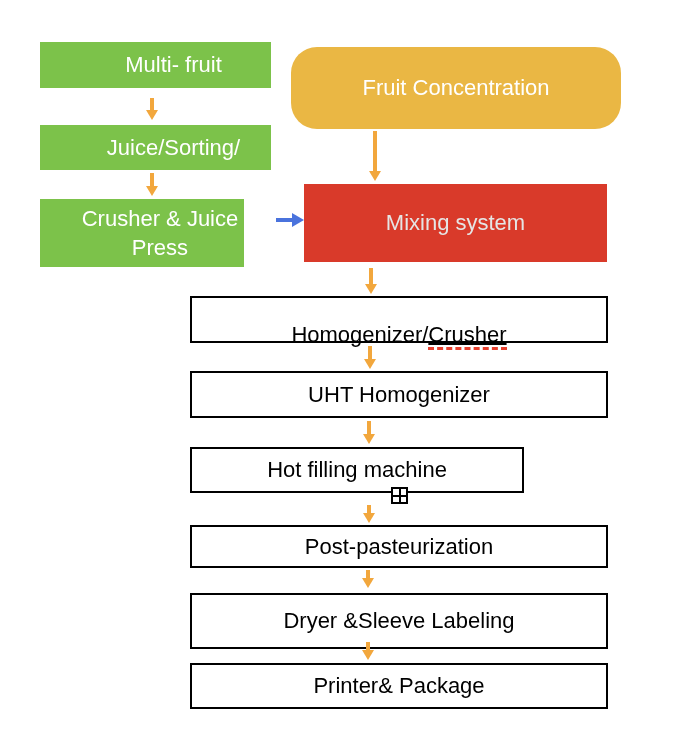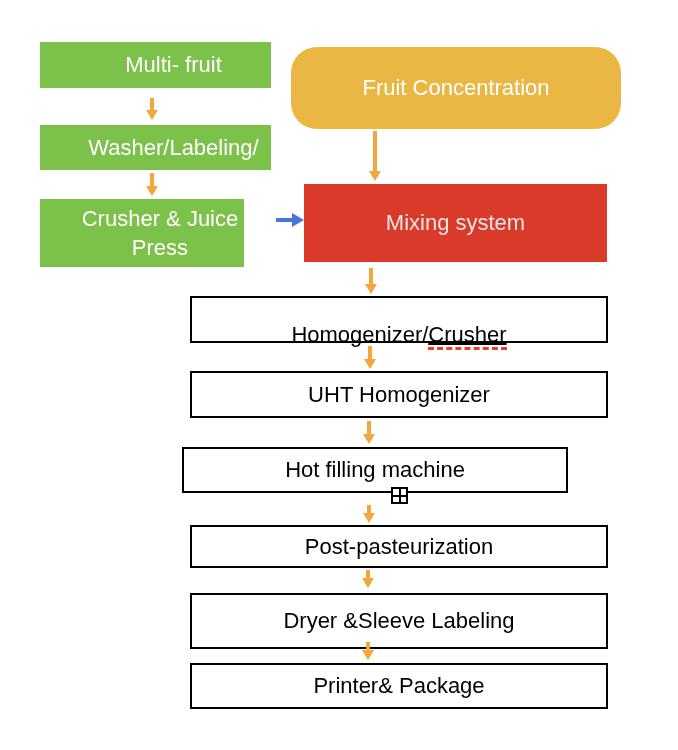--- a/index.html
+++ b/index.html
@@ -51,21 +51,21 @@
 
 <div id="page">
 
   <div class="box green" style="left:40px;top:42px;width:231px;height:46px">
     <span>Multi- fruit</span>
   </div>
 
   <div class="varrow" style="left:150px;top:98px;height:12px"></div>
 
   <div class="box green" style="left:40px;top:125px;width:231px;height:45px">
-    <span>Washer/Labeling/</span>
+    <span>Juice/Sorting/</span>
   </div>
 
   <div class="varrow" style="left:150px;top:173px;height:13px"></div>
 
   <div class="box green" style="left:40px;top:199px;width:204px;height:68px">
     <span>Crusher &amp; Juice
 Press</span>
   </div>
 
   <div class="box yellow" style="left:291px;top:47px;width:330px;height:82px">
@@ -90,21 +90,21 @@
   </div>
 
   <div class="varrow" style="left:368px;top:346px;height:13px"></div>
 
   <div class="box white" style="left:190px;top:371px;width:418px;height:47px">
     <span>UHT Homogenizer</span>
   </div>
 
   <div class="varrow" style="left:367px;top:421px;height:13px"></div>
 
-  <div class="box white" style="left:182px;top:447px;width:386px;height:46px">
+  <div class="box white" style="left:190px;top:447px;width:334px;height:46px">
     <span>Hot filling machine</span>
   </div>
 
   <div class="plus-handle" style="left:391px;top:487px"></div>
 
   <div class="varrow" style="left:367px;top:505px;height:8px"></div>
 
   <div class="box white" style="left:190px;top:525px;width:418px;height:43px">
     <span>Post-pasteurization</span>
   </div>

